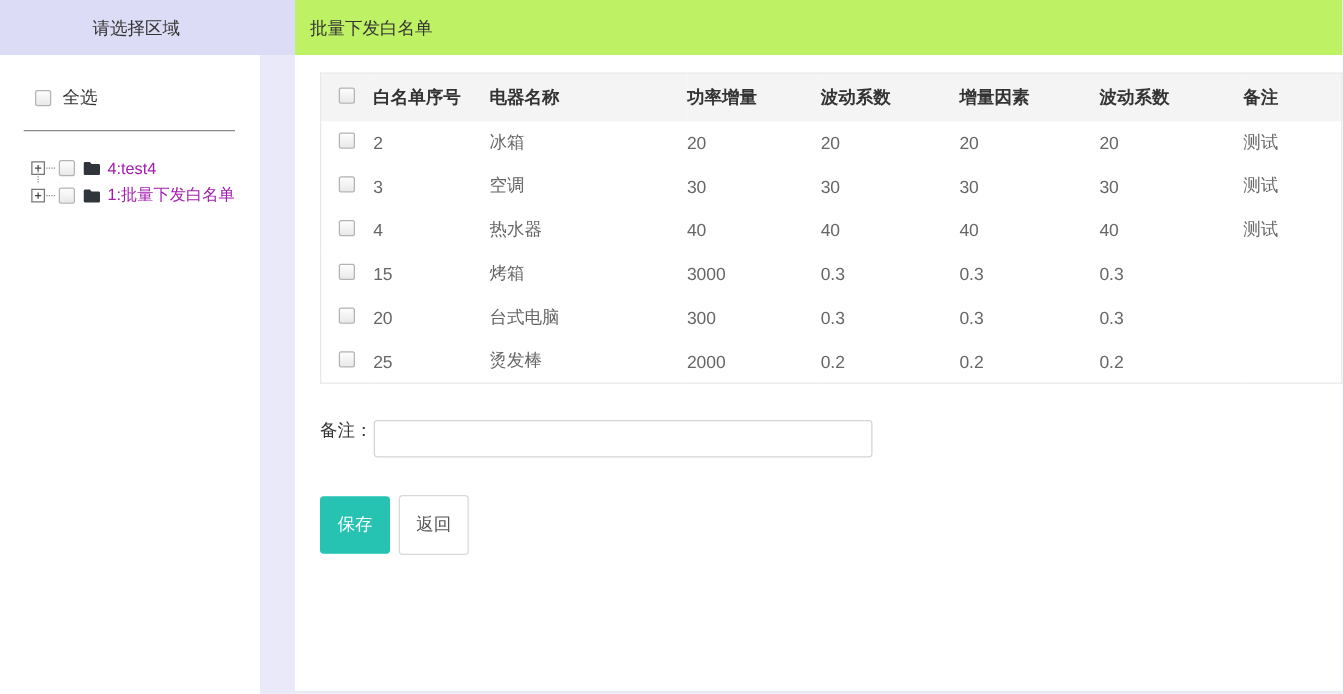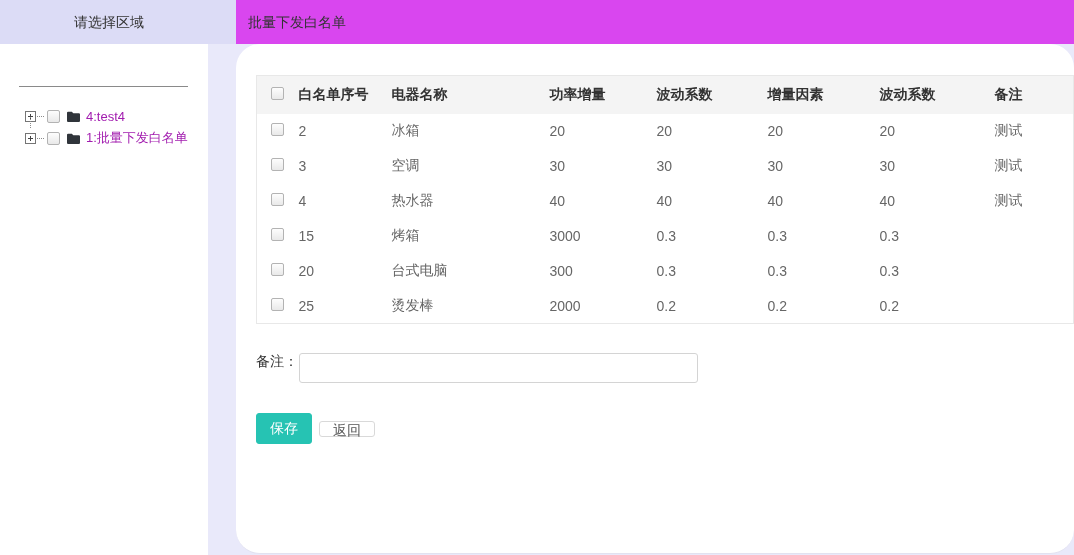--- a/index.html
+++ b/index.html
@@ -31,55 +31,59 @@
         flex:0 0 11px; cursor:pointer; }
   .expander::before { content:''; position:absolute; left:2px; right:2px; top:4px; border-top:1px solid #444; }
   .expander::after  { content:''; position:absolute; top:2px; bottom:2px; left:4px; border-left:1px solid #444; }
   .hconn { width:7px; border-top:1px dotted #8a8a8a; margin:0 3px 0 1px; }
   .tree-item .cb { margin-right:6px; }
   .folder { margin-right:5px; flex:0 0 15px; }
   .tree-label { font-size:13px; color:#a21caf; white-space:nowrap; cursor:pointer; }
 
   
   .main-panel { position:absolute; left:236px; top:0; width:838px; height:555px; }
-  .main-header { height:44px; background:#d946ef; line-height:44px; padding-left:12px;
+  .main-header { height:44px; background:#bef264; line-height:44px; padding-left:12px;
                  font-size:14px; color:#333; }
   .main-body { background:#fff; height:510px; border-bottom:1px solid #e2e2f0;
-               padding:31px 0 0 20px;border-radius:24px; }
+               padding:14px 0 0 20px; }
 
   table.wl { border-collapse:collapse; width:818px; table-layout:fixed;
              border:1px solid #e8e8e8; }
   table.wl th { background:#f4f4f4; height:38px; text-align:left; font-size:14px;
                 font-weight:bold; color:#333; padding:0; }
   table.wl td { height:35px; font-size:14px; color:#666; padding:0; }
   .cb-head, .cb-cell { padding-left:14px !important; }
   table.wl th.cb-head { background:#f4f4f4; }
 
   .remark-row { display:flex; align-items:flex-start; margin-top:29px; }
   .remark-label { font-size:14px; color:#333; }
   .remark-input { width:399px; height:30px; border:1px solid #d4d4d4; border-radius:3px;
                   margin-left:1px; font-size:14px; color:#333; padding:0 8px; outline:none; }
 
   .button-row { margin-top:30px; display:flex; align-items:center; }
-  .btn-save { background:#26c3b3; color:#fff; border:1px solid #26c3b3; height:31px;
+  .btn-save { background:#26c3b3; color:#fff; border:1px solid #26c3b3; height:46px;
               padding:0 13px; font-size:14px; border-radius:3px; cursor:pointer;
               font-family:inherit; }
-  .btn-back { background:#fff; color:#555; border:1px solid #d9d9d9; height:16px;
+  .btn-back { background:#fff; color:#555; border:1px solid #d9d9d9; height:48px;
               padding:0 13px; font-size:14px; border-radius:3px; margin-left:7px; cursor:pointer;
               font-family:inherit; }
 </style>
 </head>
 <body>
 
 <div class="app">
   <div class="top-strip"></div>
 
   <div class="left-panel">
     <div class="left-header">请选择区域</div>
     <div class="left-body">
+      <div class="select-all-row">
+        <span class="cb"></span>
+        <span class="label">全选</span>
+      </div>
       <hr class="separator">
       <div class="tree">
           <div class="tree-item">
             <span class="expander"></span>
             <span class="hconn"></span>
             <span class="cb"></span>
             <svg class="folder" width="15" height="13" viewBox="0 0 16 14">
               <path d="M1 3 Q1 1.8 2.2 1.8 L6.2 1.8 L7.8 3.4 L13.8 3.4 Q15 3.4 15 4.6 L15 11.8 Q15 13 13.8 13 L2.2 13 Q1 13 1 11.8 Z" fill="#30353b"></path>
             </svg>
             <span class="tree-label">4:test4</span>

